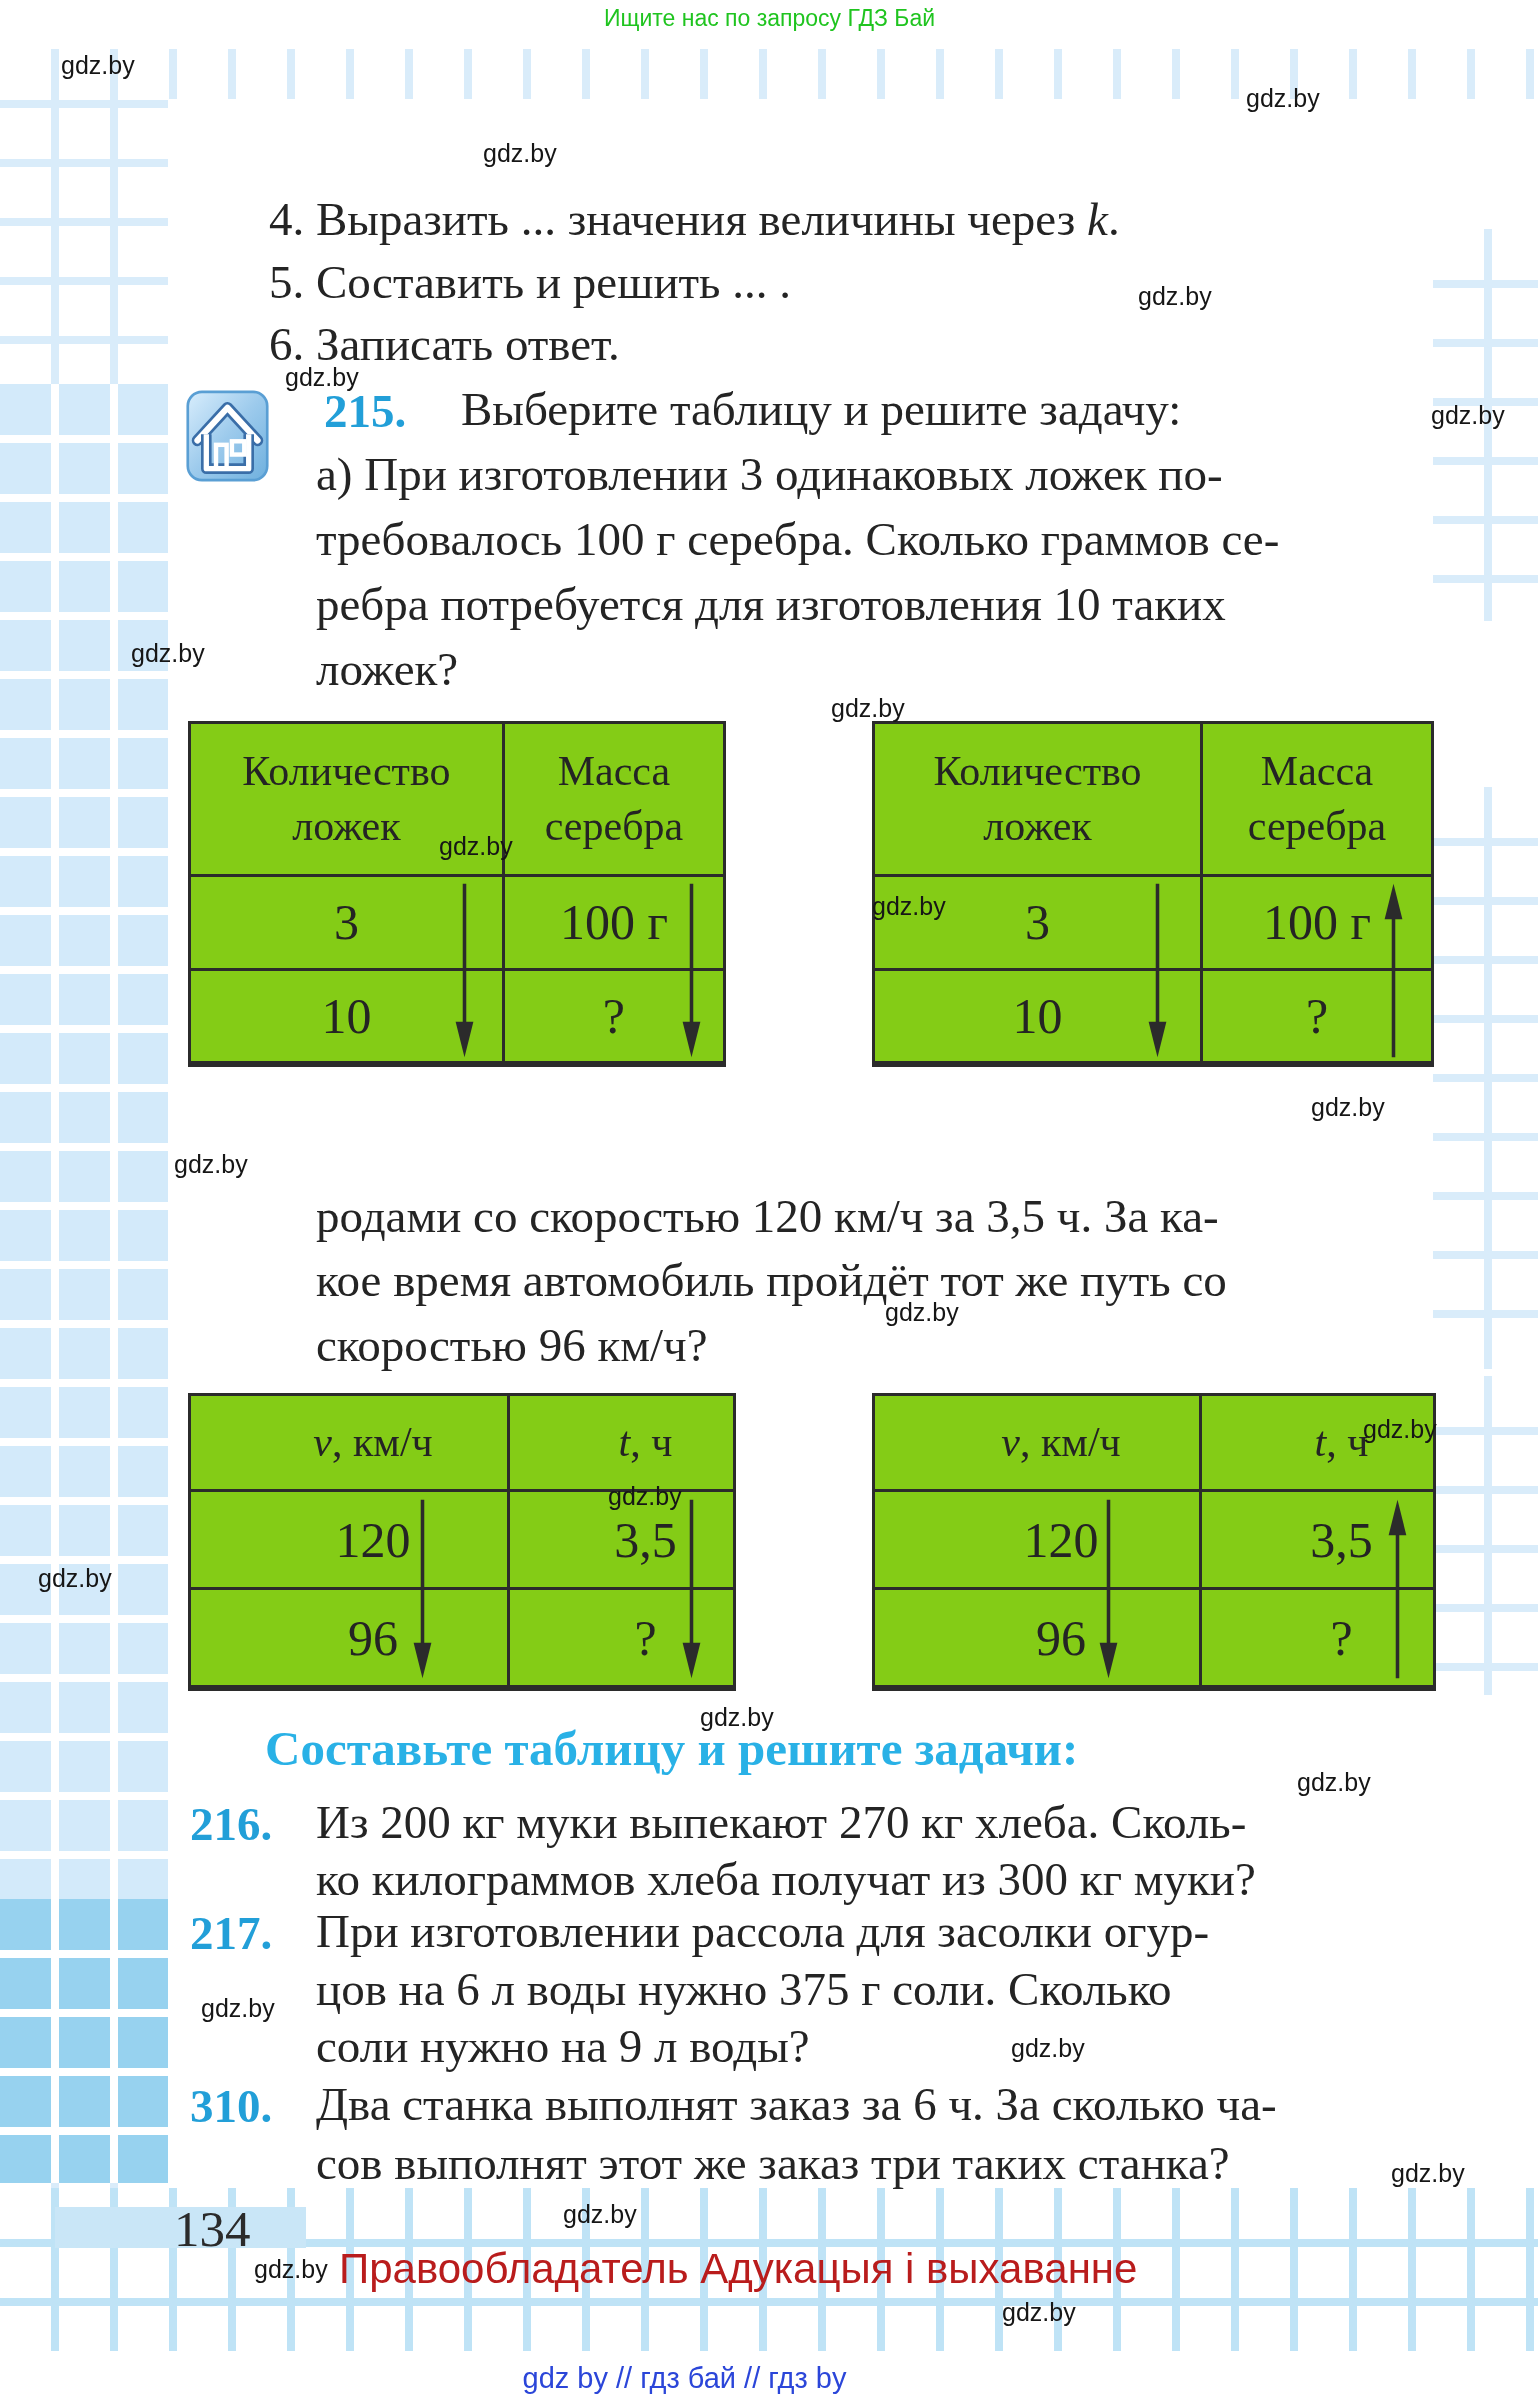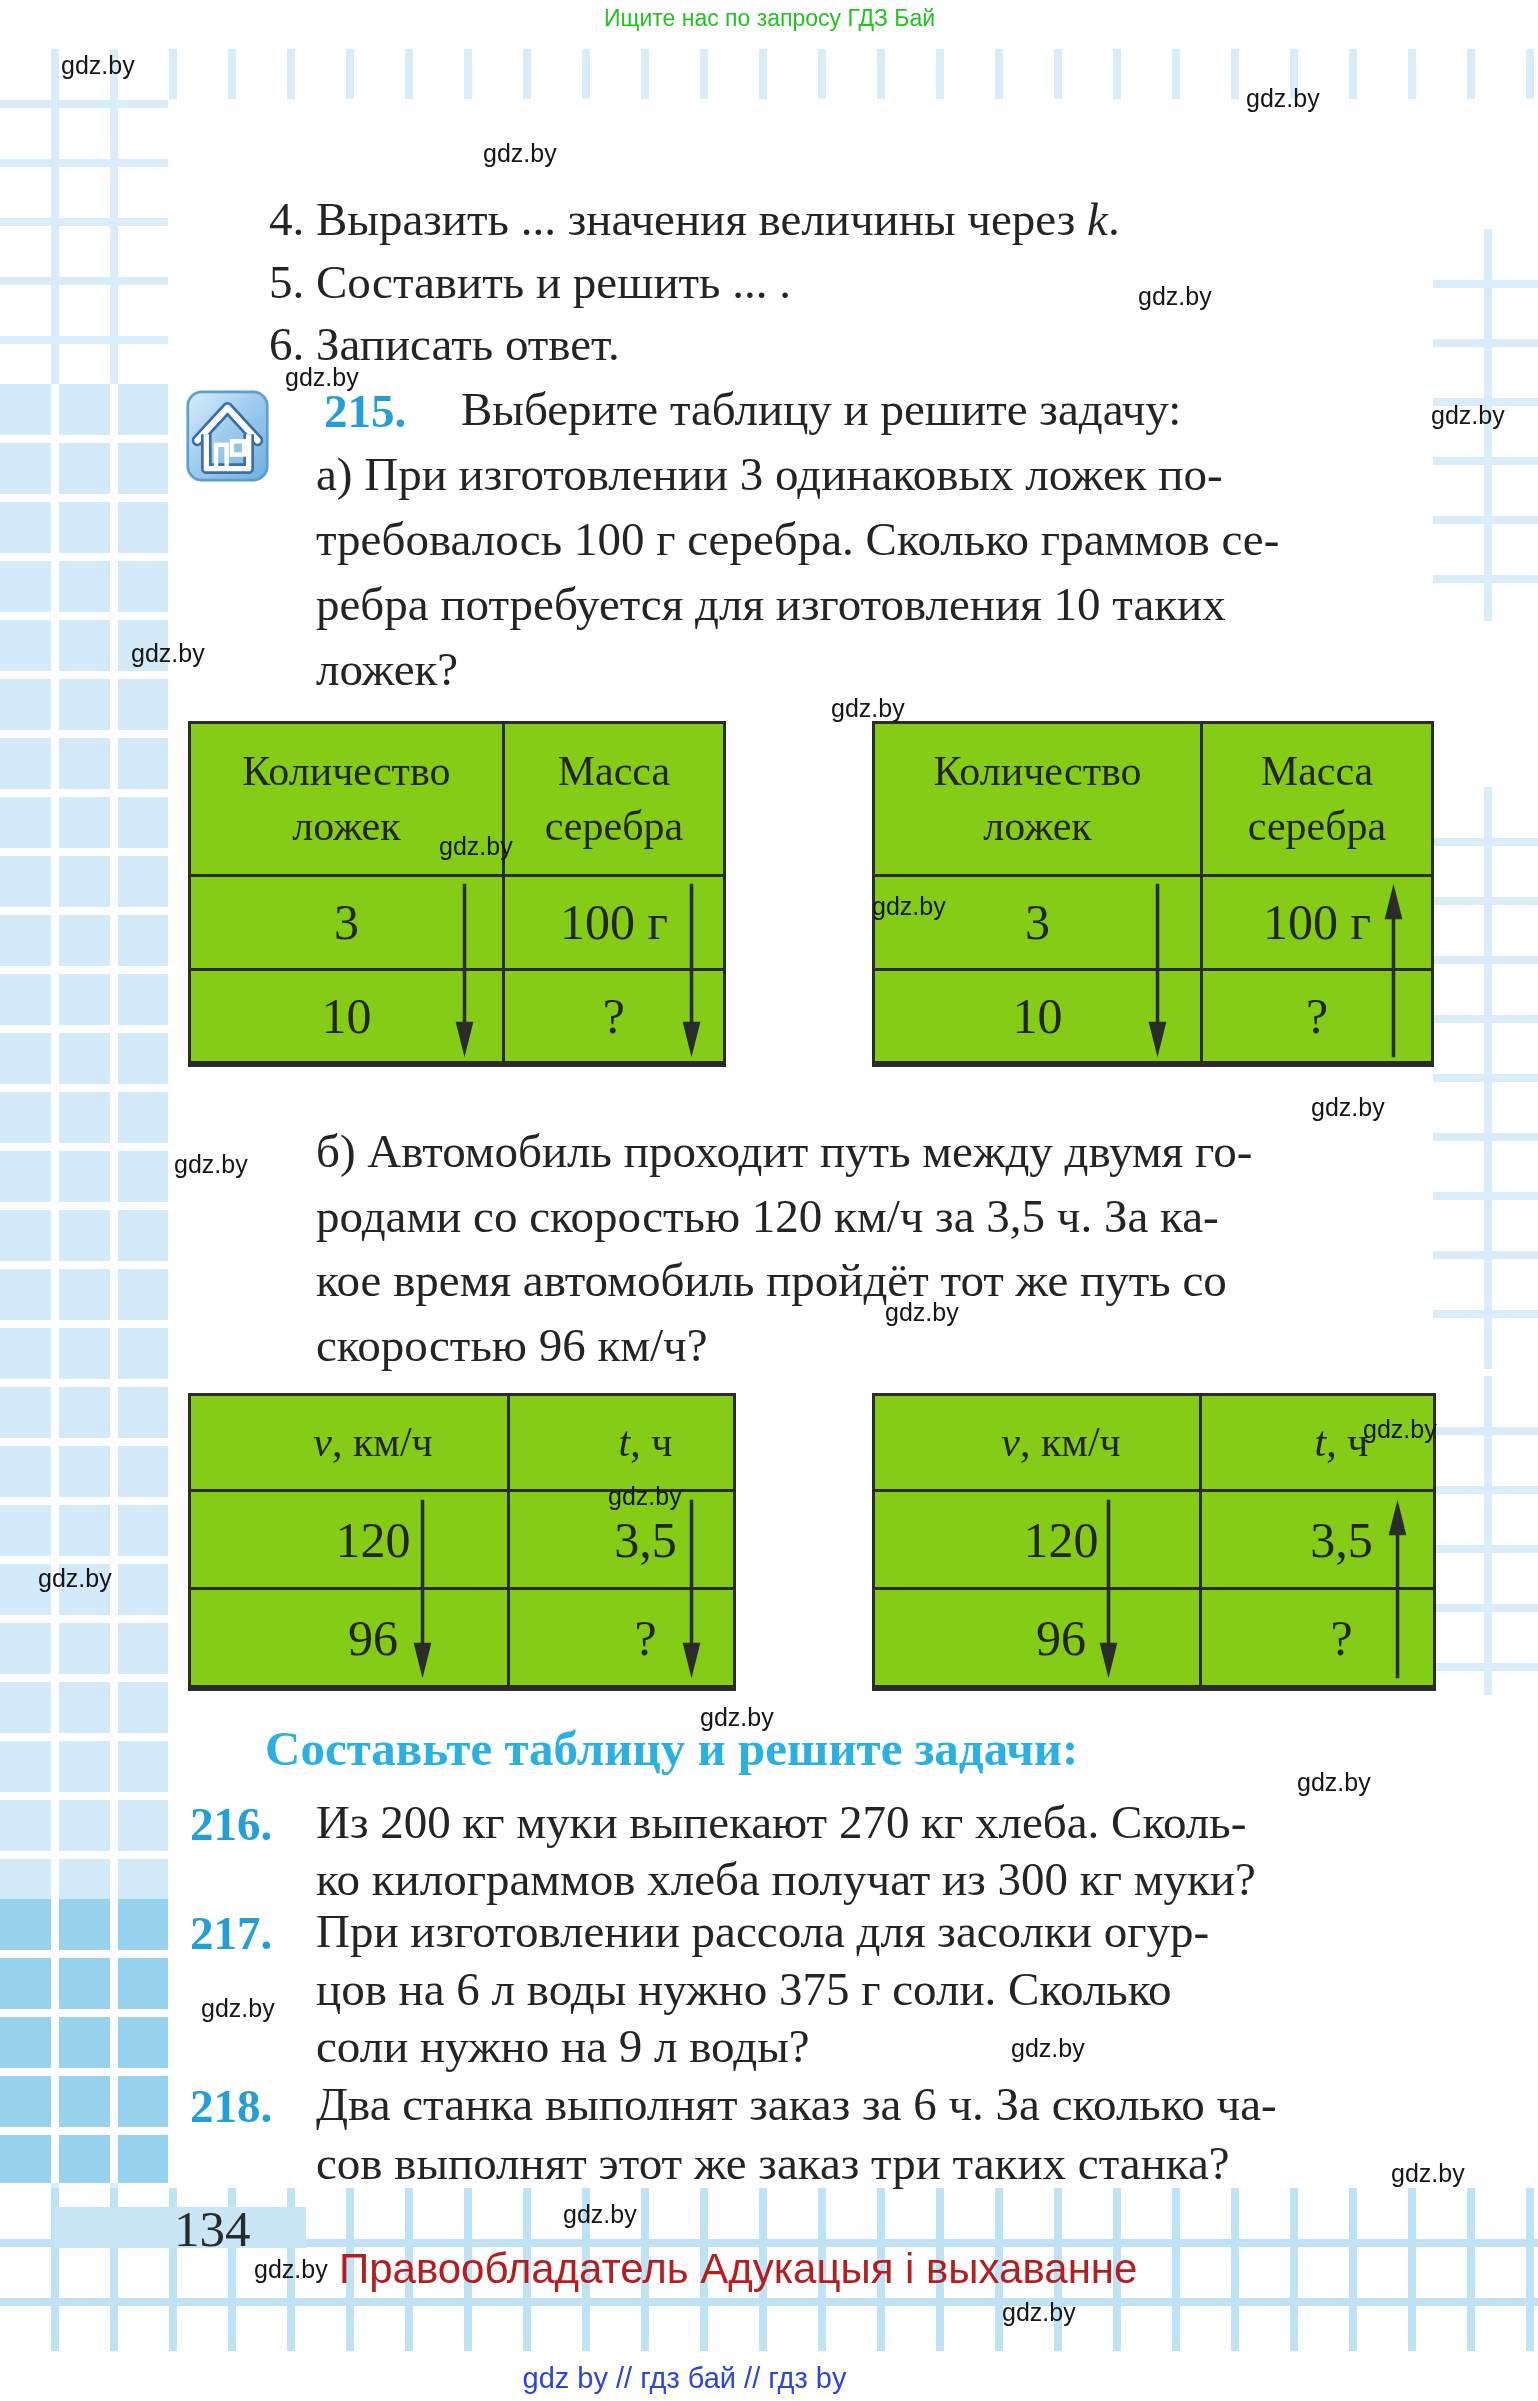--- a/index.html
+++ b/index.html
@@ -157,21 +157,20 @@
         </svg>
     </div>
     <div class="arrow" style="left:507px;top:158px;height:177px">
       <svg width="23" height="177" viewBox="0 0 26 200" preserveAspectRatio="none">
           <line x1="13" y1="38" x2="13" y2="198" stroke="#2b2b2b" stroke-width="4"></line>
           <polygon points="3,42 23,42 13,2" fill="#2b2b2b"></polygon>
         </svg>
     </div>
   </div>
 
-  <div class="tl" style="left:316px;top:1126px">б) Автомобиль проходит путь между двумя го-</div>
   <div class="tl" style="left:316px;top:1191px">родами со скоростью 120 км/ч за 3,5 ч. За ка-</div>
   <div class="tl" style="left:316px;top:1255px">кое время автомобиль пройдёт тот же путь со</div>
   <div class="tl" style="left:316px;top:1320px">скоростью 96 км/ч?</div>
 
   <div class="tbl w50" style="left:188px;top:1393px;width:548px;height:298px">
     <div class="trow" style="height:33%">
       <div class="tcell c1">
           <div class="hl"><i>v</i><span>, км/ч</span></div>
         </div>
       <div class="tcell c2">
@@ -235,21 +234,21 @@
 
   <div class="pnum" style="left:190px;top:1797px">216.</div>
   <div class="tl" style="left:316px;top:1797px">Из 200 кг муки выпекают 270 кг хлеба. Сколь-</div>
   <div class="tl" style="left:316px;top:1854px">ко килограммов хлеба получат из 300 кг муки?</div>
 
   <div class="pnum" style="left:190px;top:1906px">217.</div>
   <div class="tl" style="left:316px;top:1906px">При изготовлении рассола для засолки огур-</div>
   <div class="tl" style="left:316px;top:1964px">цов на 6 л воды нужно 375 г соли. Сколько</div>
   <div class="tl" style="left:316px;top:2021px">соли нужно на 9 л воды?</div>
 
-  <div class="pnum" style="left:190px;top:2079px">218.</div>
+  <div class="pnum" style="left:190px;top:2079px">310.</div>
   <div class="tl" style="left:316px;top:2079px">Два станка выполнят заказ за 6 ч. За сколько ча-</div>
   <div class="tl" style="left:316px;top:2138px">сов выполнят этот же заказ три таких станка?</div>
 
   <div class="footer-bar"></div>
   <div class="page-num">134</div>
   <div class="copyright">Правообладатель Адукацыя і выхаванне</div>
   <div class="links">gdz by  //  гдз бай  //  гдз by</div>
 
   <div id="wm-layer">
       <div class="wm" style="left: 61px; top: 51px;">gdz.by</div>

